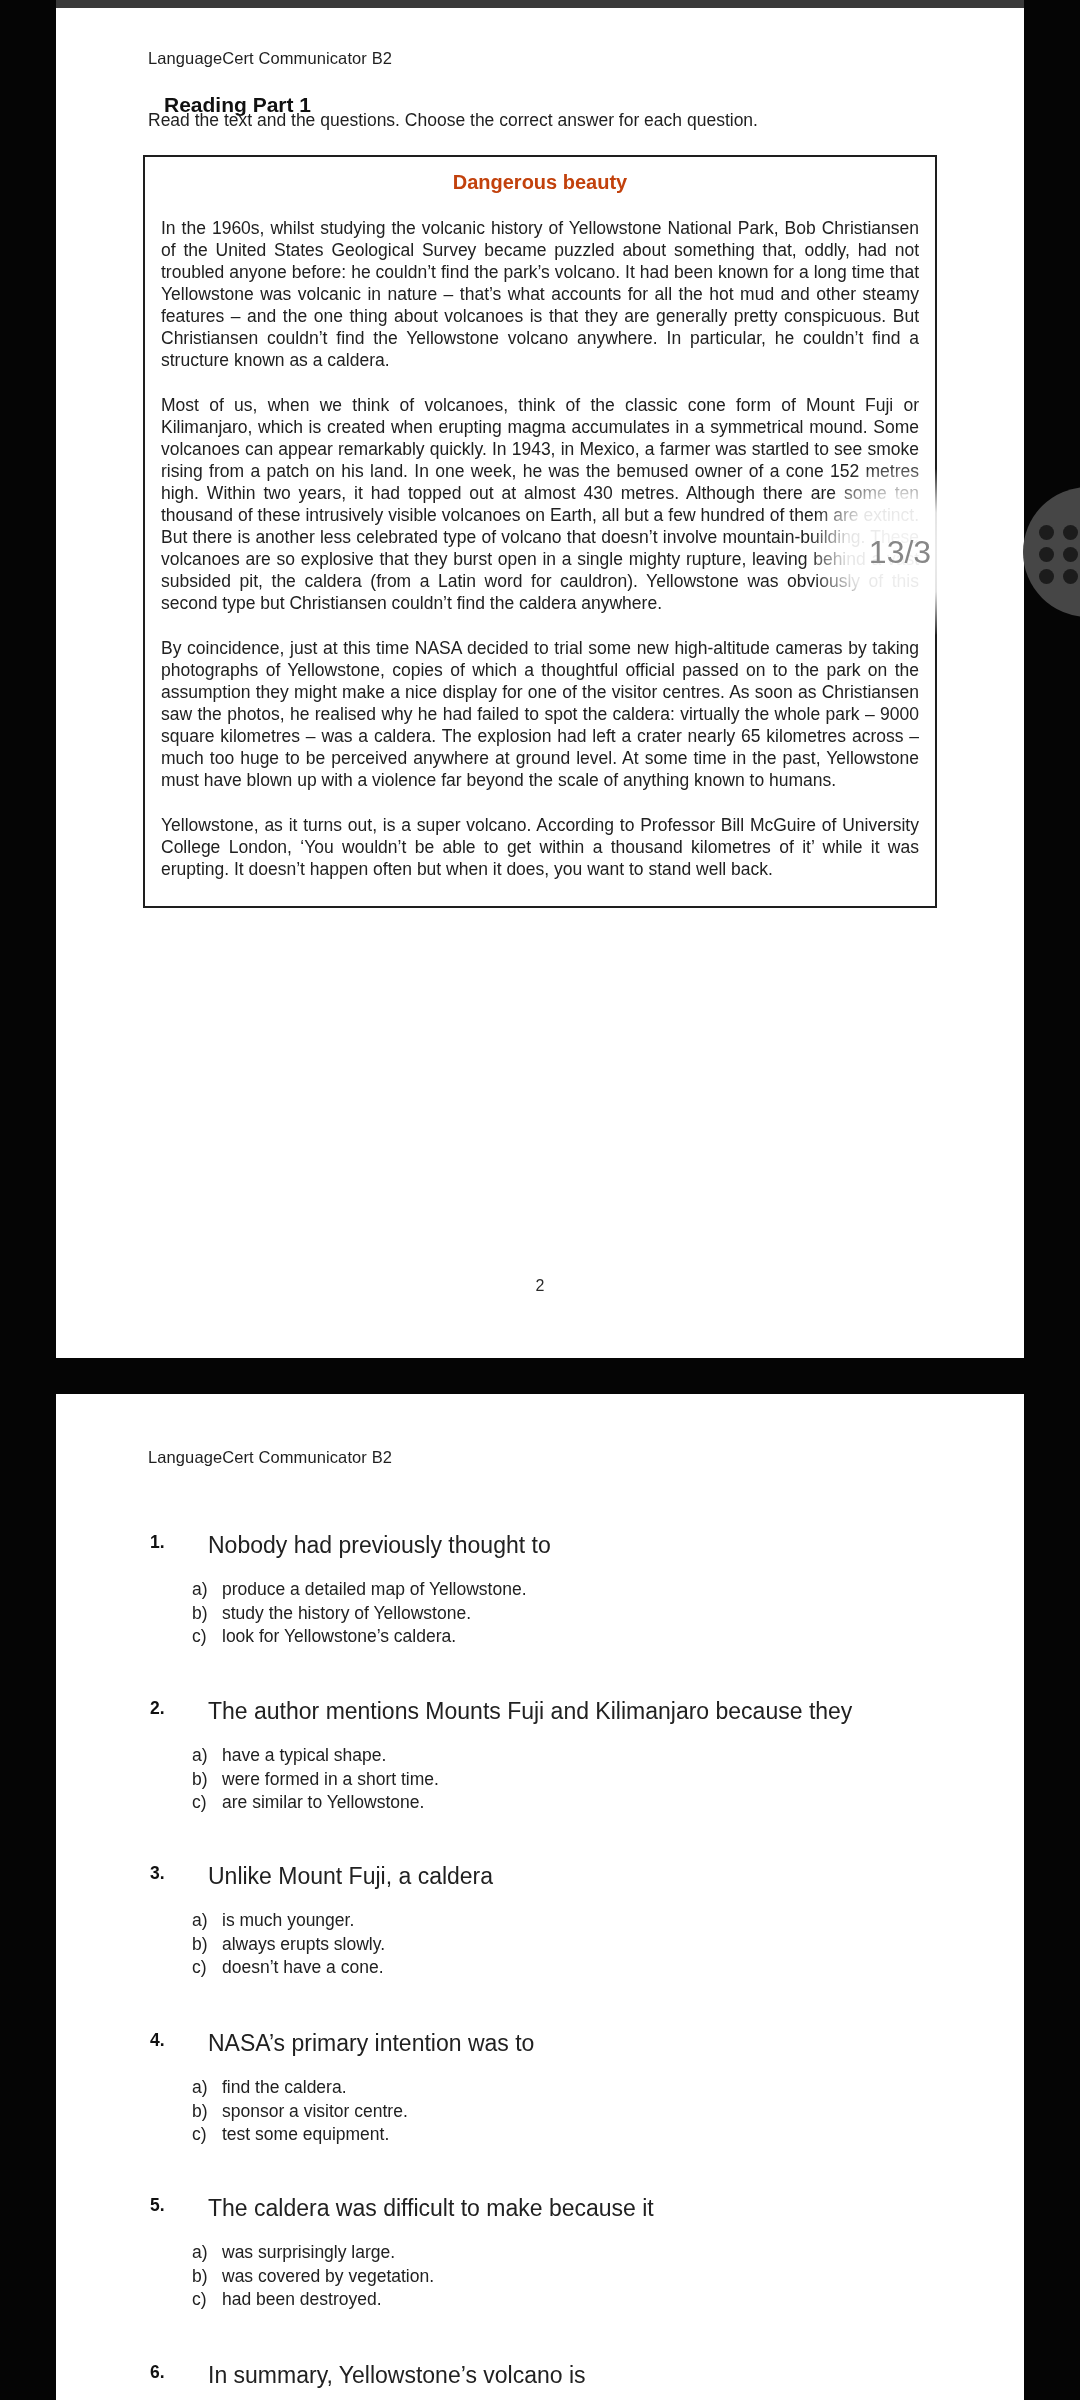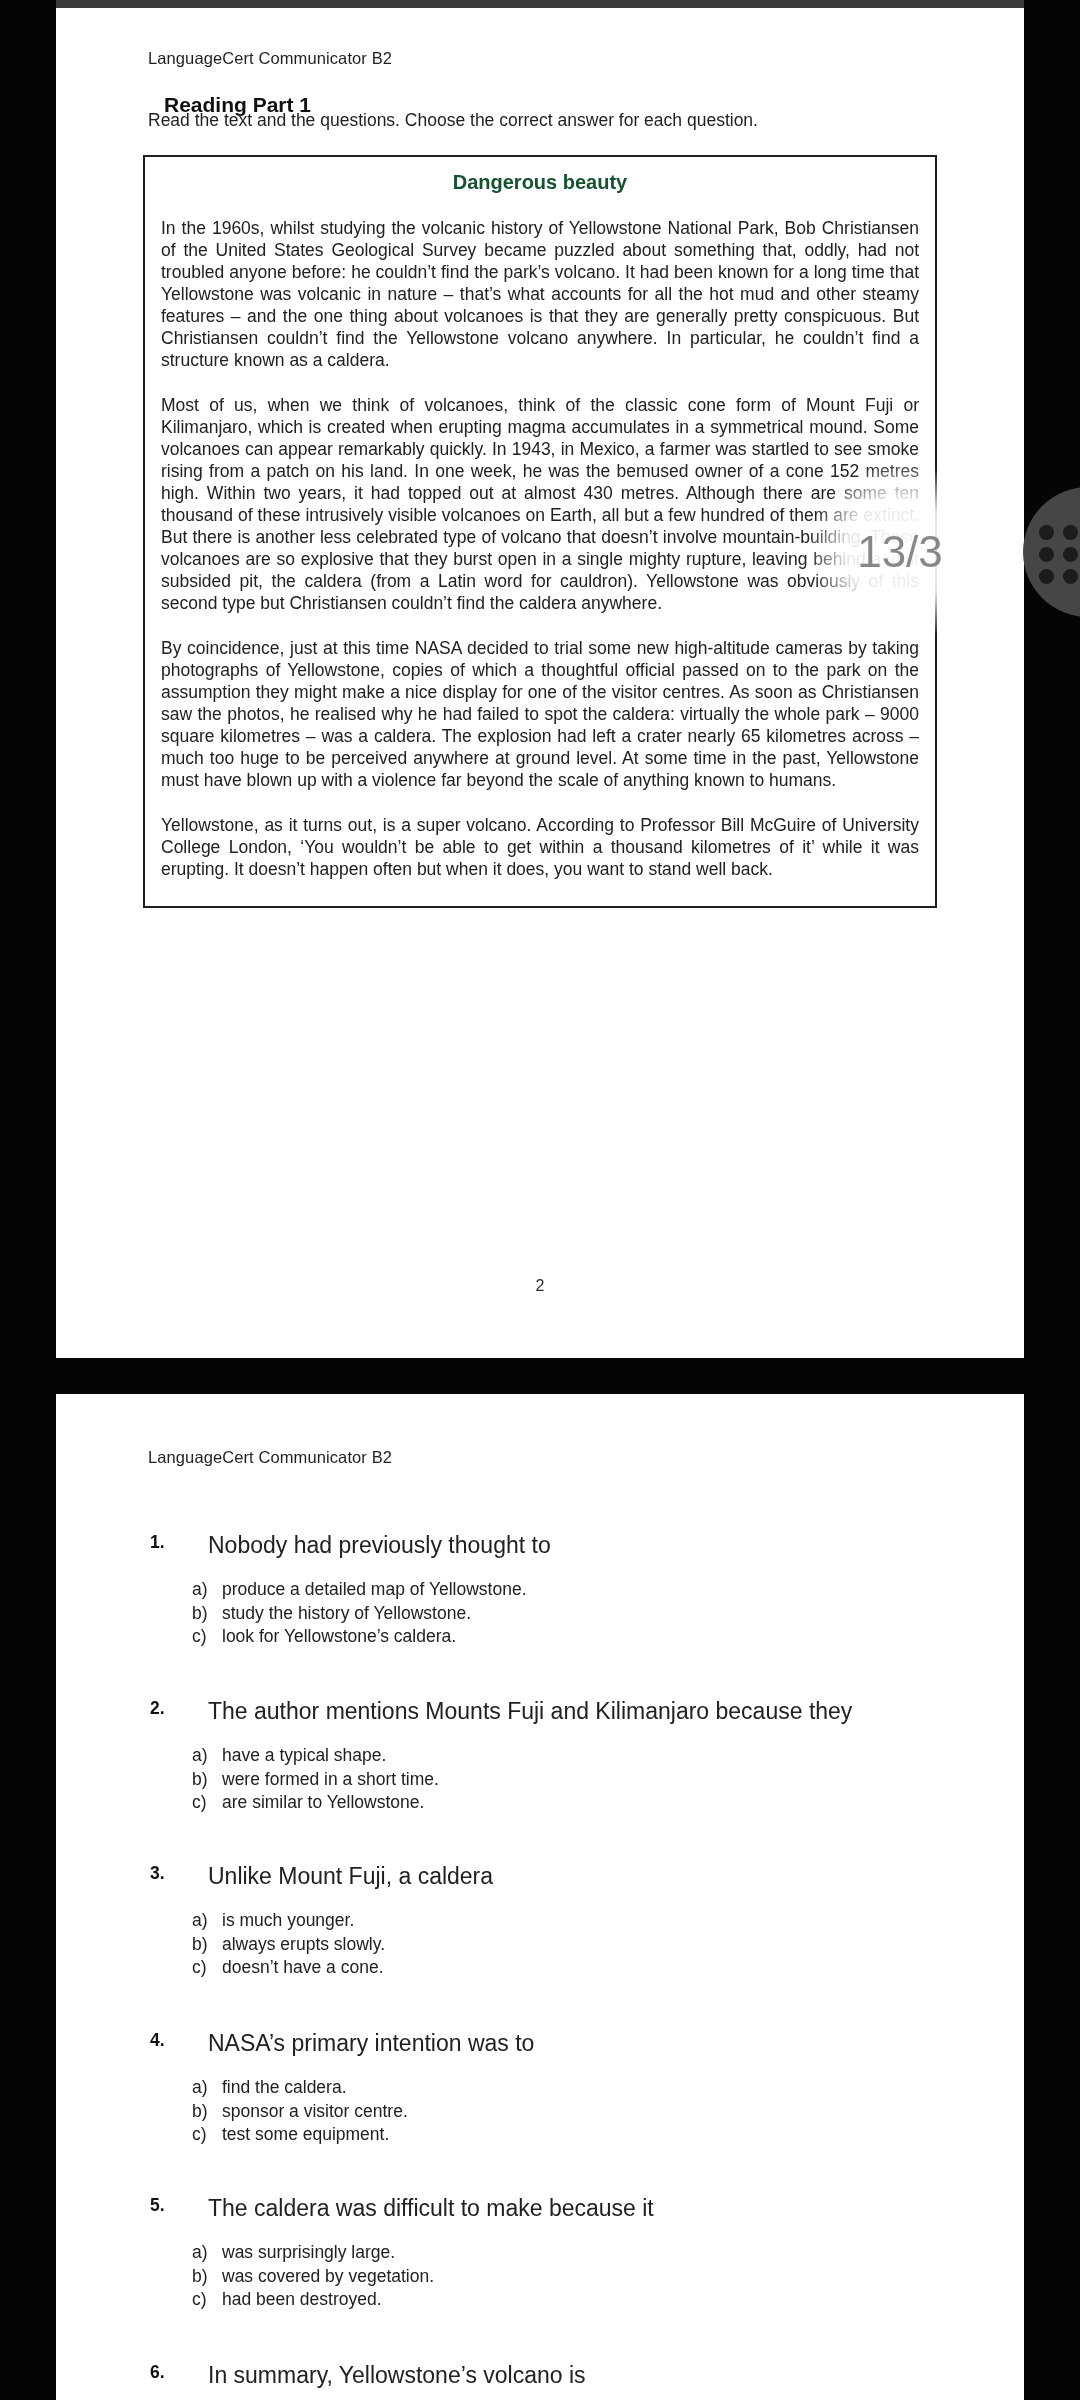--- a/index.html
+++ b/index.html
@@ -9,33 +9,33 @@
   .page{position:absolute;left:56px;width:968px;background:#ffffff;}
   .page1{top:8px;height:1350px;}
   .page2{top:1394px;height:1006px;}
   .doc-header{position:absolute;left:92px;font-size:16.5px;color:#1f1f1f;letter-spacing:0.1px;}
   .page1 .doc-header{top:41px;}
   .page2 .doc-header{top:54px;}
   .part-title{position:absolute;left:92px;top:69px;margin:16px;font-size:21px;font-weight:bold;color:#111;}
   .instructions{position:absolute;left:92px;top:102px;font-size:17.5px;color:#1f1f1f;}
   .passage-box{position:absolute;left:87px;top:147px;width:794px;box-sizing:border-box;
                border:2px solid #1e1e1e;padding:12px 16px 26px 16px;background:#fff;}
-  .passage-title{text-align:center;font-weight:bold;font-size:20px;color:#14532d;margin:2px 0 0 0;}
+  .passage-title{text-align:center;font-weight:bold;font-size:20px;color:#c2410c;margin:2px 0 0 0;}
   .para{font-size:17.5px;line-height:22px;text-align:justify;color:#212121;margin:23px 0 0 0;}
   .page-number{position:absolute;left:0;top:1269px;width:100%;text-align:center;font-size:16px;color:#2b2b2b;}
   .question{position:absolute;left:0;width:100%;height:0;}
   .qnum{position:absolute;left:94px;top:0;font-size:17.5px;font-weight:bold;color:#111;}
   .qtext{position:absolute;left:152px;top:0;font-size:23px;color:#212121;white-space:nowrap;}
   .opts{position:absolute;left:136px;top:47px;}
   .opt{height:23.5px;font-size:17.5px;color:#212121;white-space:nowrap;}
   .oletter{display:inline-block;width:30px;}
   .page-indicator{position:absolute;left:810px;top:462px;width:180px;height:180px;border-radius:50%;
       background:radial-gradient(circle, rgba(255,255,255,0.96) 0%, rgba(255,255,255,0.88) 42%, rgba(255,255,255,0) 72%);
       display:flex;align-items:center;justify-content:center;}
-  .page-indicator span{font-size:44px;color:rgba(122,122,122,0.9);}
+  .page-indicator span{font-size:32px;color:rgba(122,122,122,0.9);}
   .scroll-handle{position:absolute;left:1023px;top:487px;width:130px;height:130px;border-radius:50%;background:#464646;}
   .dots{position:absolute;left:16px;top:38px;display:grid;grid-template-columns:repeat(2,15px);grid-auto-rows:15px;gap:7px 9px;}
   .dot{width:15px;height:15px;border-radius:50%;background:#1c1c1c;}
 </style>
 </head>
 <body>
 
 <div class="screen">
 
   <div class="top-strip"></div>

